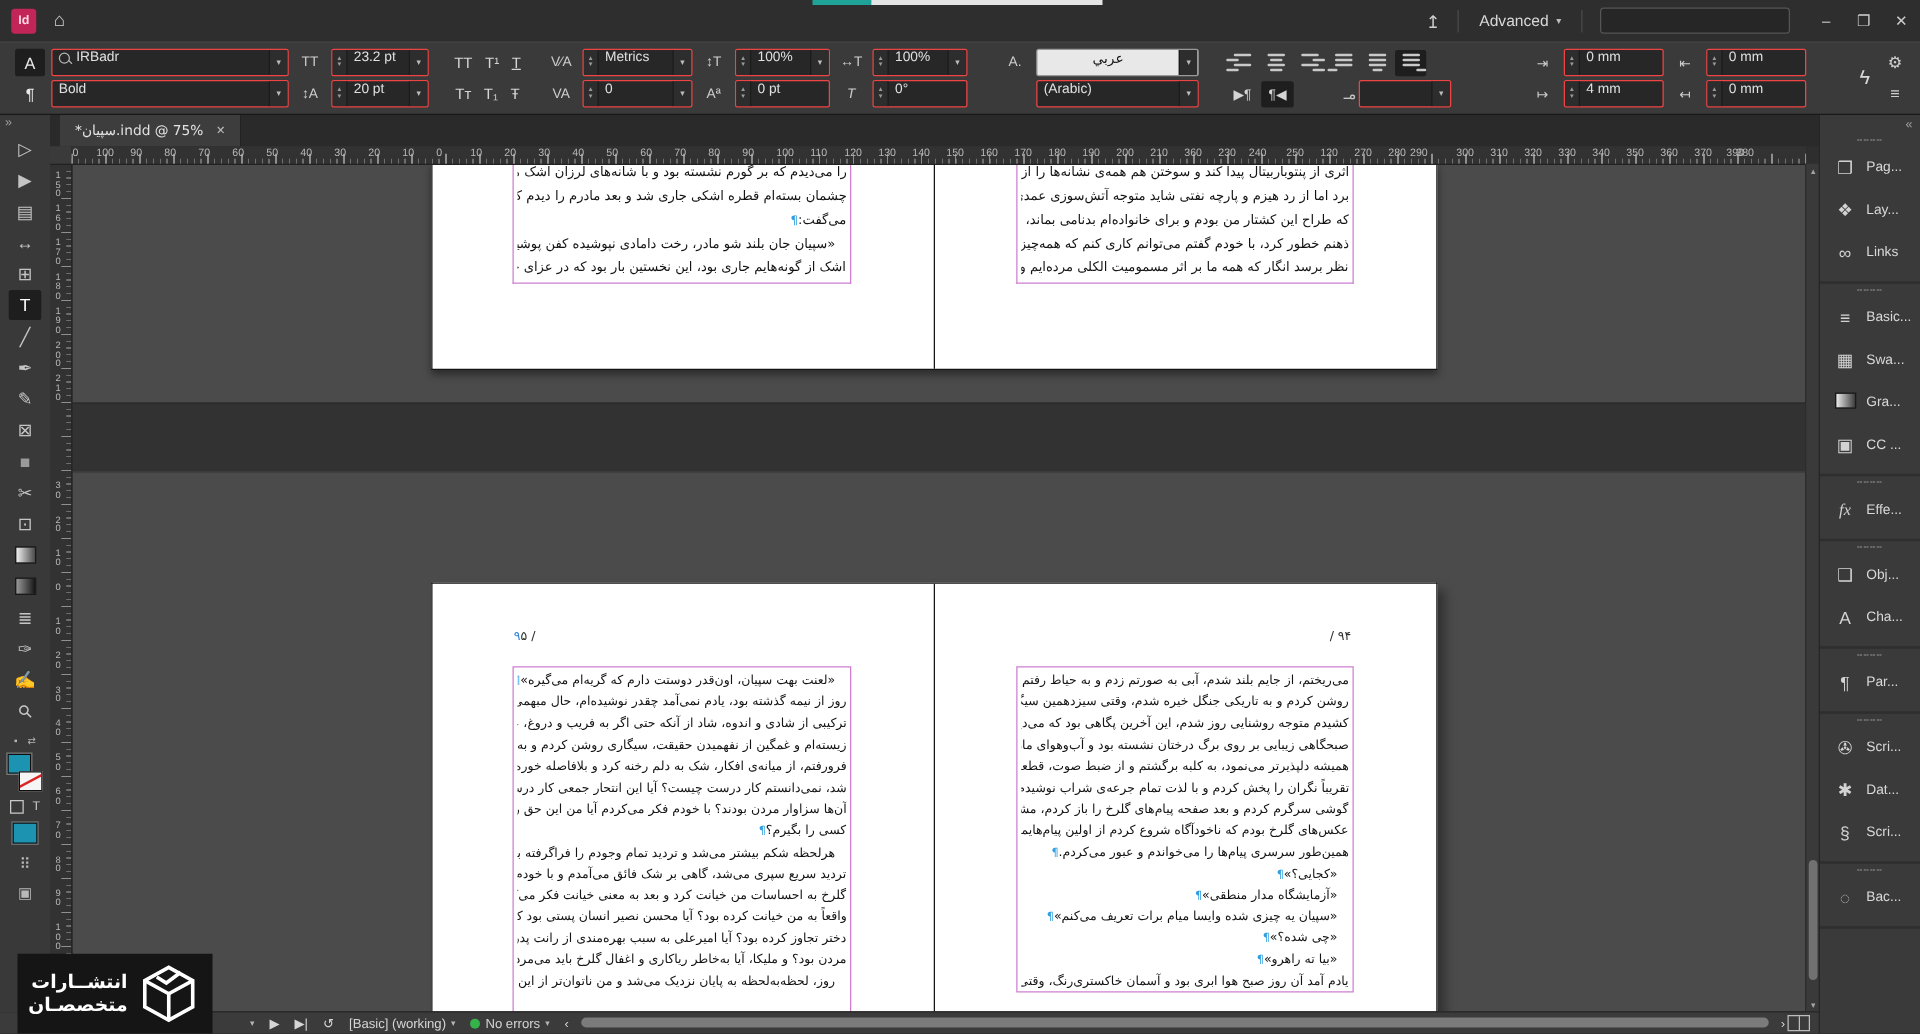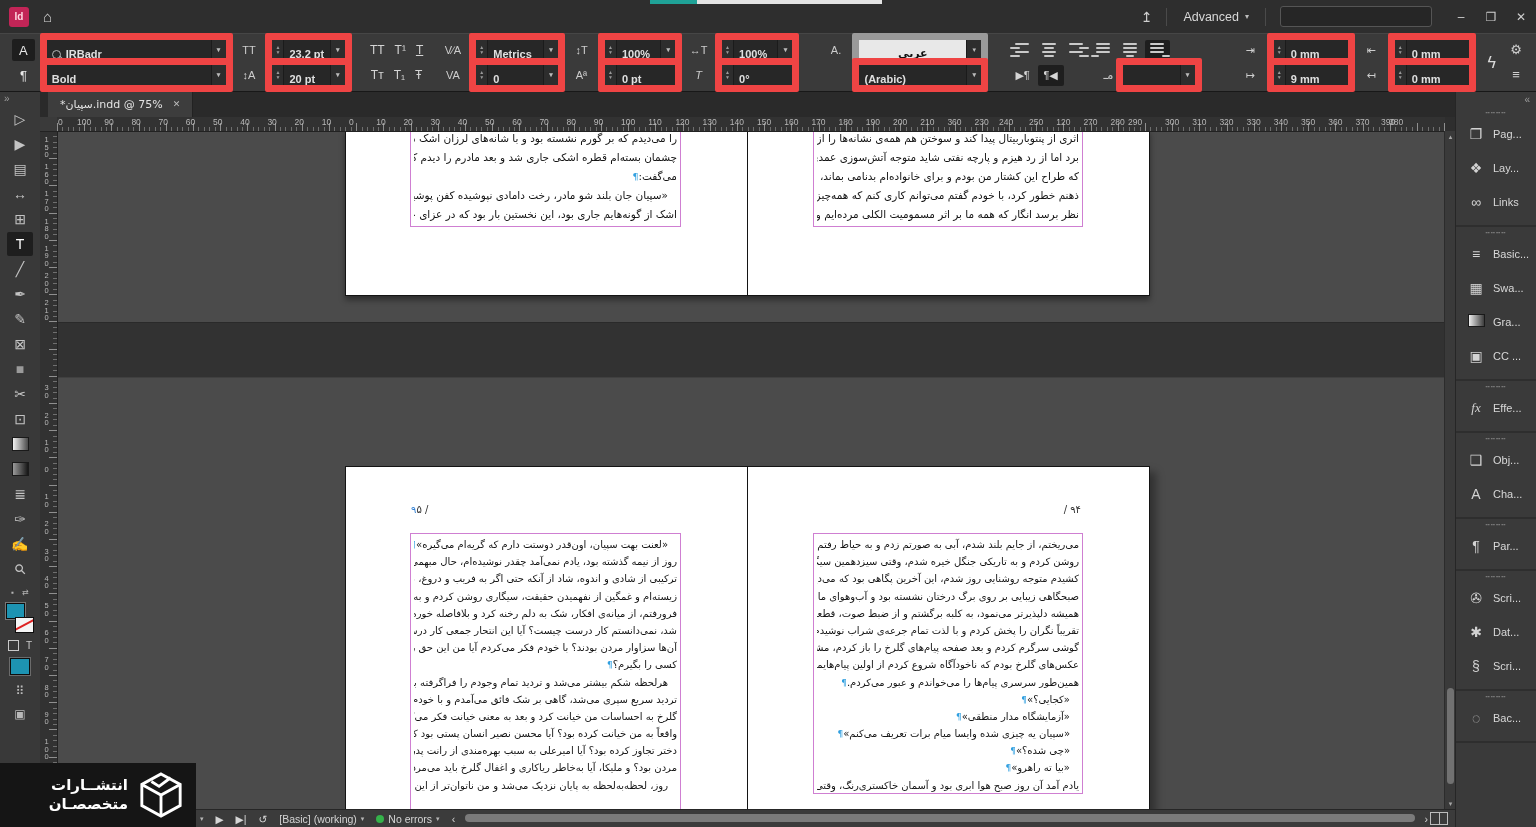--- a/index.html
+++ b/index.html
@@ -30,22 +30,22 @@
 
   
   .cpanel{position:absolute;top:33px;left:0;right:0;height:57px;background:#3a3a3a;
           border-top:1px solid #464646;border-bottom:1px solid #181818;z-index:30;}
   .cp-row{position:absolute;left:12px;right:60px;height:22px;display:flex;align-items:center;gap:5px;}
   #cp1{top:5px;} #cp2{top:30px;}
   .modebtn{width:24px;height:22px;display:flex;align-items:center;justify-content:center;
            font-size:13px;color:#e8e8e8;border-radius:2px;}
   .modebtn.active{background:#1e1e1e;}
   .cp-ic{width:24px;text-align:center;font-size:11px;color:#cdcdcd;white-space:nowrap;}
-  .fld{height:20px;background:#272727;border:7px solid #ef4444;border-radius:2px;display:flex;align-items:flex-end;
-       font-size:11px;color:#e0e0e0;overflow:hidden;font-weight:bold;}
+  .fld{height:20px;background:#272727;border:1px solid #ef4444;border-radius:2px;display:flex;align-items:flex-start;
+       font-size:11px;color:#e0e0e0;overflow:hidden;}
   .fld .stp{width:11px;display:flex;flex-direction:column;align-items:center;justify-content:center;
             font-size:5px;line-height:5px;color:#9a9a9a;border-right:1px solid #1b1b1b;background:#2d2d2d;height:100%;}
   .fld .val{flex:1;padding:0 5px;white-space:nowrap;}
   .fld .dd{width:14px;height:100%;display:flex;align-items:center;justify-content:center;
            border-left:1px solid #1b1b1b;background:#2d2d2d;font-size:7px;color:#bbb;}
   .fld.white{background:#e8e8e8;border-color:#9a9a9a;color:#111;}
   .fld.white .val{text-align:center;}
   .mag{width:7px;height:7px;border:1.4px solid #b5b5b5;border-radius:50%;position:relative;display:inline-block;}
   .mag::after{content:"";position:absolute;width:4px;height:1.4px;background:#b5b5b5;transform:rotate(45deg);right:-3px;bottom:-1px;}
   .grp{display:flex;gap:10px;align-items:center;justify-content:center;width:84px;font-size:12px;color:#d5d5d5;}
@@ -149,21 +149,21 @@
              display:flex;align-items:center;z-index:18;font-size:10.5px;color:#d5d5d5;}
   .sb-item{margin-left:12px;white-space:nowrap;display:flex;align-items:center;gap:4px;}
   .sb-chev{font-size:7px;color:#b5b5b5;}
   .err-dot{width:8px;height:8px;border-radius:50%;background:#35b24a;display:inline-block;}
   .h-track{flex:1;height:9px;margin:0 8px;position:relative;}
   .h-thumb{position:absolute;left:2px;right:2px;top:0;height:8px;background:#7b7b7b;border-radius:4px;}
   .spread-ic{width:16px;height:11px;border:1px solid #bdbdbd;position:relative;margin:0 8px 0 2px;}
   .spread-ic::after{content:"";position:absolute;left:50%;top:0;bottom:0;width:1px;background:#bdbdbd;}
 
   
-  .watermark{position:absolute;left:0;bottom:0;width:196px;height:64px;background:#151515;z-index:55;
+  .watermark{position:absolute;left:14px;bottom:0;width:156px;height:64px;background:#151515;z-index:55;
              display:flex;align-items:center;justify-content:flex-end;gap:10px;padding-right:12px;box-sizing:border-box;}
   .wm-text{direction:rtl;text-align:right;color:#fff;font-weight:bold;font-size:15px;line-height:19px;}
 </style>
 </head>
 <body>
 
 <div class="app">
 
   <div class="top-strip">
     <div class="strip-teal"></div>
@@ -330,21 +330,21 @@
         <div class="dirbtn active">¶◀</div>
         <div class="kashida-ic fa">مـ</div>
         <div class="fld" style="width:72px">
           <span class="val"></span>
           <span class="dd">▾</span>
         </div>
       </div>
       <div class="cp-ic">↦</div>
       <div class="fld" style="width:78px">
         <span class="stp">▲<br>▼</span>
-        <span class="val">9 mm</span>
+        <span class="val">4 mm</span>
       </div>
       <div class="cp-ic">↤</div>
       <div class="fld" style="width:78px">
         <span class="stp">▲<br>▼</span>
         <span class="val">0 mm</span>
       </div>
     </div>
     <div class="bolt">ϟ</div>
     <div class="cp-corner" id="gear">⚙</div>
     <div class="cp-corner" id="burger">≡</div>

